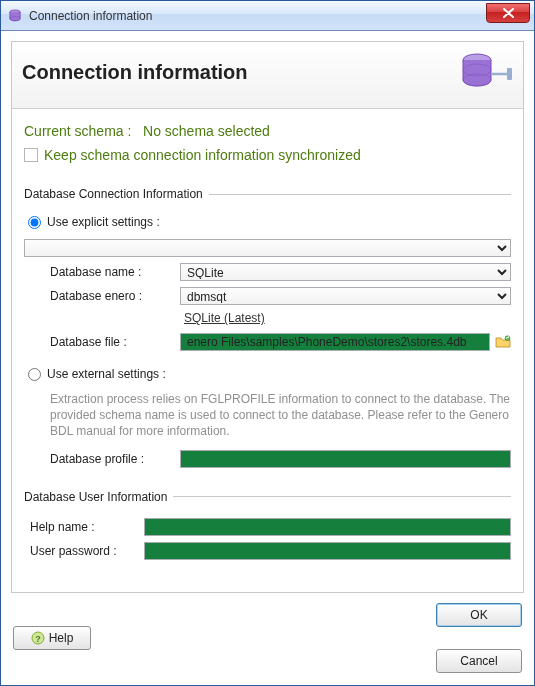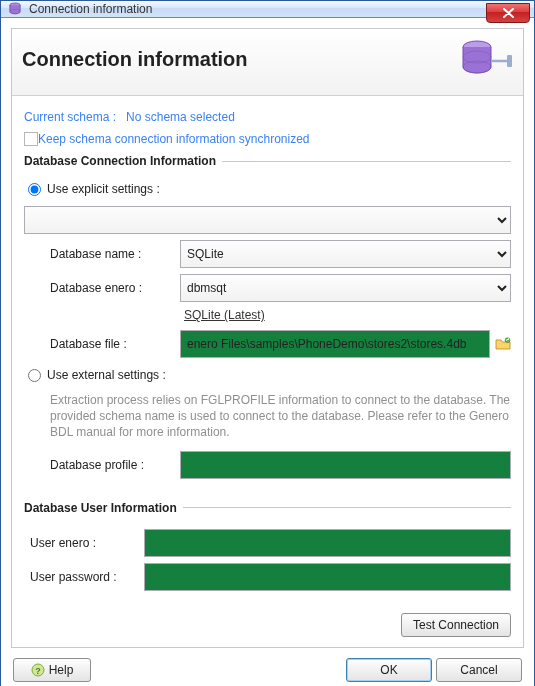--- a/index.html
+++ b/index.html
@@ -89,42 +89,42 @@
   }
   .db-illus {
     width: 56px; height: 44px;
     margin-right: 6px;
     display: flex;
     align-items: center;
     justify-content: center;
   }
   
   .schema-area {
-    color: #3b82f6;
-    margin-bottom: 8px;
-    font-size: 12px;
+    color: #4d7c0f;
+    margin-bottom: 24px;
+    font-size: 14px;
   }
   .schema-line { margin-bottom: 8px; }
-  .chk-row { display: flex; align-items: center; }
+  .chk-row { display: flex; align-items: center; gap: 6px; }
   .fake-checkbox {
     width: 14px; height: 14px;
     border: 1px solid #b7b7b7;
     background: #fff;
   }
   fieldset {
     border: 1px solid #c8c8c8;
     border-left: none;
     border-right: none;
     border-bottom: none;
     margin: 0 0 10px 0;
     padding: 10px 0 6px 0;
     position: relative;
   }
   fieldset > legend {
-    font-weight: bold;
+    font-weight: normal;
     color: #222;
     padding: 0 6px 0 0;
     font-size: 12px;
   }
   .radio-row {
     display: flex; align-items: center; gap: 6px;
     margin: 4px 0 10px 4px;
     color: #222;
   }
   input[type=radio] { margin: 0; }
@@ -134,21 +134,21 @@
     margin: 4px 0 6px 0;
   }
   .form-row .lbl {
     width: 156px;
     color: #222;
     padding-left: 26px;
   }
   .form-row .ctl { flex: 1; display: flex; align-items: center; gap: 4px; }
   .select, .text-input {
     width: 100%;
-    height: 28px;
+    height: 18px;
     border: 1px solid #abadb3;
     background: linear-gradient(to bottom, #fdfdfd, #f2f2f2);
     font: inherit;
     padding: 2px 20px 2px 6px;
     color: #222;
   }
   select.select { padding: 1px 2px; }
   .static-note {
     margin-left: 156px;
     padding-left: 4px;
@@ -194,21 +194,21 @@
     border-color: #3c7fb1;
     box-shadow: 0 0 0 1px #a8d0ee inset;
   }
   
   .bottom-bar {
     display: flex;
     justify-content: space-between;
     align-items: center;
     padding: 10px 2px 2px 2px;
   }
-  .bottom-bar .right { display: flex; gap: 4px; }
+  .bottom-bar .right { display: flex; gap: 22px; flex-direction: column; }
   .help-icon {
     width: 14px; height: 14px;
     display: inline-flex;
   }
 </style>
 </head>
 <body>
 
 <div class="window">
 
@@ -302,57 +302,52 @@
               <svg width="16" height="16" viewBox="0 0 16 16">
                 <path d="M1 4 h5 l1.5 2 H15 v7 H1 z" fill="#ffd36b" stroke="#b78a1e" stroke-width="0.8"></path>
                 <circle cx="12.5" cy="4.2" r="2.4" fill="#5fbf4a" stroke="#2d7a1f" stroke-width="0.6"></circle>
                 <path d="M11 4.4 L14 2.6" stroke="#fff" stroke-width="1" fill="none"></path>
                 <path d="M14 2.6 l-0.2 1.2 l-1.1-0.6 z" fill="#fff"></path>
               </svg>
             </span>
           </div>
         </div>
 
-        <div class="radio-row" style="margin-top:10px;">
+        <div class="radio-row" style="margin-top:16px;">
           <input type="radio" style="">
           <span>Use external settings :</span>
         </div>
         <div class="ext-note">Extraction process relies on FGLPROFILE information to connect to the database. The provided schema name is used to connect to the database. Please refer to the Genero BDL manual for more information.</div>
 
         <div class="form-row">
           <div class="lbl">Database profile :</div>
           <div class="ctl">
             <input class="text-input" type="text" value="" style="">
           </div>
         </div>
       </fieldset>
 
       <fieldset class="user-fieldset">
         <legend>Database User Information</legend>
         <div class="form-row">
-          <div class="lbl">User enero :</div>
+          <div class="lbl">Help name :</div>
           <div class="ctl">
             <input class="text-input" type="text" value="" style="">
           </div>
         </div>
         <div class="form-row">
           <div class="lbl">User password :</div>
           <div class="ctl">
             <input class="text-input" type="password" value="" style="">
           </div>
         </div>
       </fieldset>
 
       <div class="spacer"></div>
 
-      <div class="test-row">
-        <button class="btn" style="min-width:110px;">
-          <span>Test Connection</span>
-        </button>
-      </div>
     </div>
 
     <div class="bottom-bar">
       <button class="btn">
         <span class="help-icon">
           <svg width="14" height="14" viewBox="0 0 14 14">
             <circle cx="7" cy="7" r="6" fill="#cfe79a" stroke="#7fae2e" stroke-width="1"></circle>
             <text x="7" y="10.5" text-anchor="middle" font-size="9" font-weight="bold" fill="#50771e">?</text>
           </svg>
         </span>

